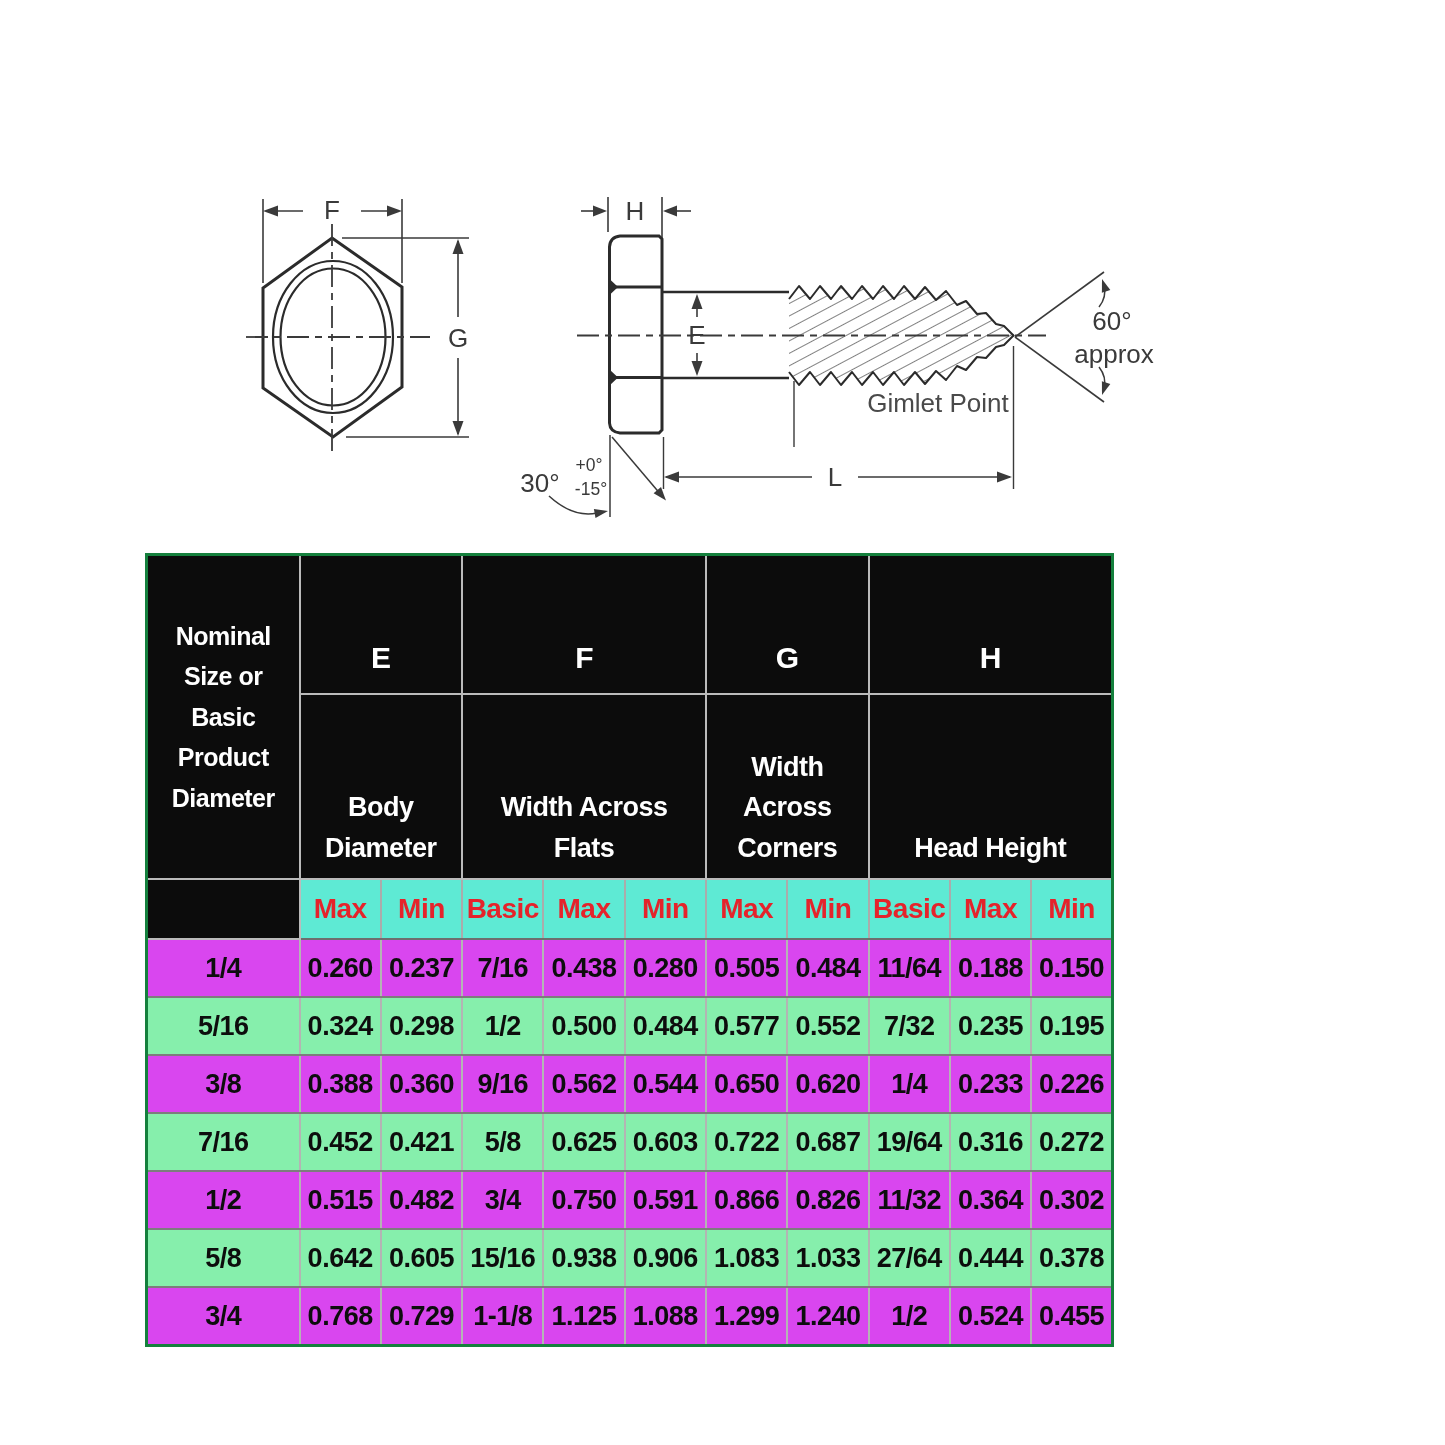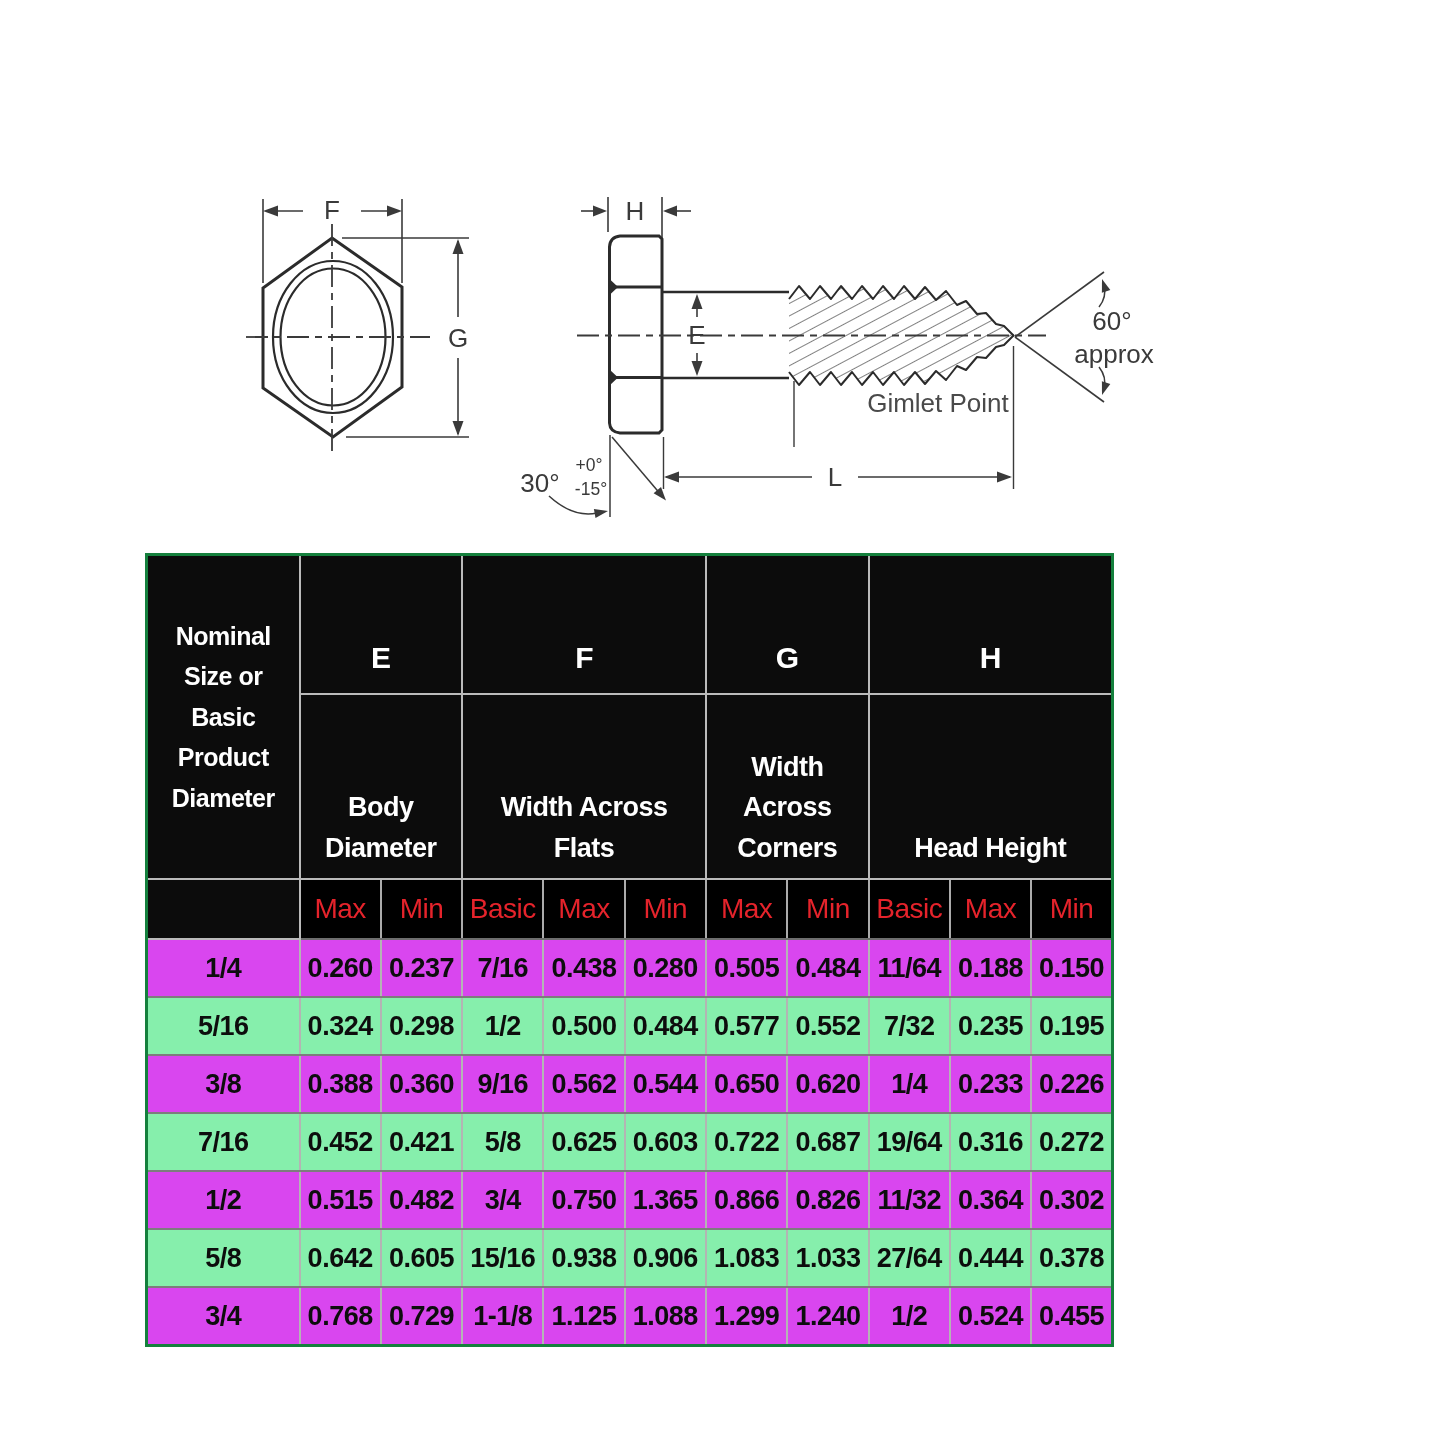--- a/index.html
+++ b/index.html
@@ -17,21 +17,21 @@
   th,td{padding:0;margin:0;text-align:center;}
   th.corner{background:#0c0c0c;color:#ffffff;font-size:25px;font-weight:bold;
             line-height:1.62;white-space:pre-line;vertical-align:middle;
             border:2px solid #bbbbbb;}
   th.letter{background:#0c0c0c;color:#ffffff;font-size:30px;font-weight:bold;
             vertical-align:bottom;padding-bottom:18px;border:2px solid #bbbbbb;height:119px;}
   th.gname{background:#0c0c0c;color:#ffffff;font-size:27px;font-weight:bold;
            line-height:1.5;white-space:pre-line;vertical-align:bottom;padding-bottom:10px;
            border:2px solid #bbbbbb;height:173px;}
   th.blank{background:#0c0c0c;border:2px solid #bbbbbb;}
-  th.sub{background:#000000;font-size:28px;font-weight:normal;vertical-align:middle;
+  th.sub{background:#5eead4;font-size:28px;font-weight:bold;vertical-align:middle;
          height:58px;border:2px solid #ababab;border-bottom:2px solid #6e6e6e;}
   tbody td{font-size:27px;font-weight:bold;color:#0d0d0d;height:56px;vertical-align:middle;
            border:2px solid #b4b4b4;border-top:2px solid #7d7d7d;border-bottom:2px solid #7d7d7d;}
   tbody tr.alt td{background:#d946ef;}
   tbody tr.plain td{background:#86efac;}
 </style>
 </head>
 <body>
 
 <div class="page">
@@ -249,21 +249,21 @@
             <td>19/64</td>
             <td>0.316</td>
             <td>0.272</td>
           </tr>
           <tr class="alt">
             <td>1/2</td>
             <td>0.515</td>
             <td>0.482</td>
             <td>3/4</td>
             <td>0.750</td>
-            <td>1.365</td>
+            <td>0.591</td>
             <td>0.866</td>
             <td>0.826</td>
             <td>11/32</td>
             <td>0.364</td>
             <td>0.302</td>
           </tr>
           <tr class="plain">
             <td>5/8</td>
             <td>0.642</td>
             <td>0.605</td>

